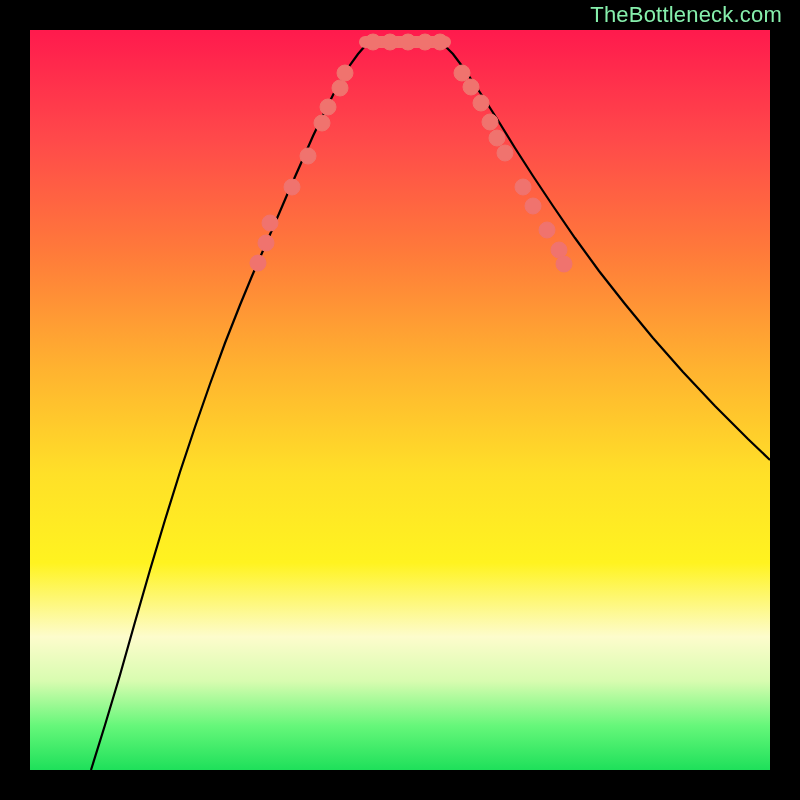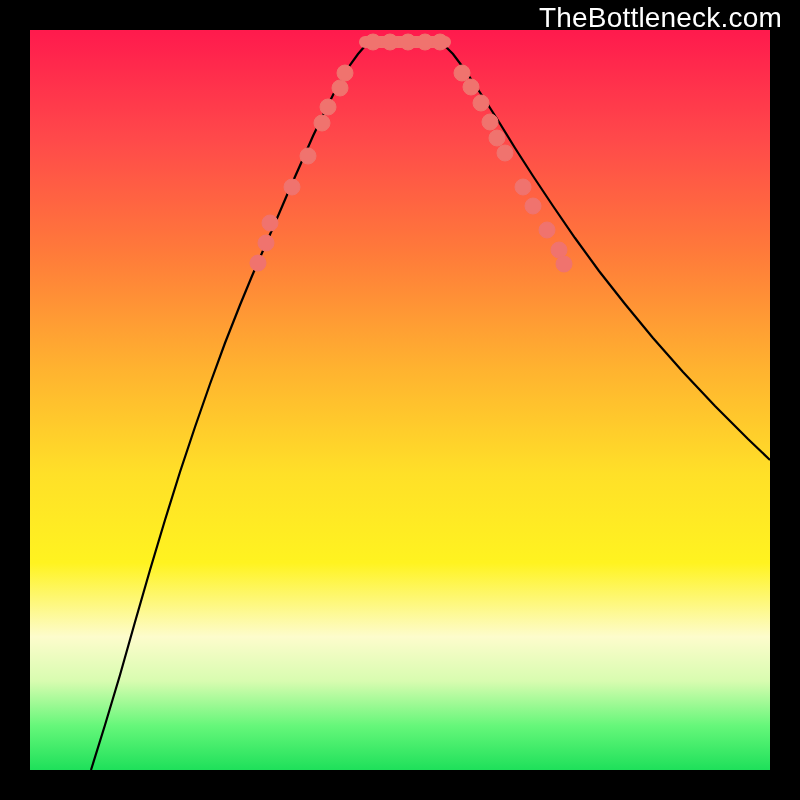--- a/index.html
+++ b/index.html
@@ -26,22 +26,22 @@
       #fff320 72%,
       #fdfccc 82%,
       #d8fcb0 88%,
       #66f77a 94%,
       #1ee05a 100%);
   }
   .watermark {
     position: absolute;
     top: 2px;
     right: 18px;
-    color: #ffffff;
-    font-size: 28px;
+    color: #86efac;
+    font-size: 22px;
     font-weight: 500;
     letter-spacing: 0.2px;
     user-select: none;
     text-align: center;
   }
   svg.plot {
     position: absolute;
     left: 30px;
     top: 30px;
     width: 740px;

